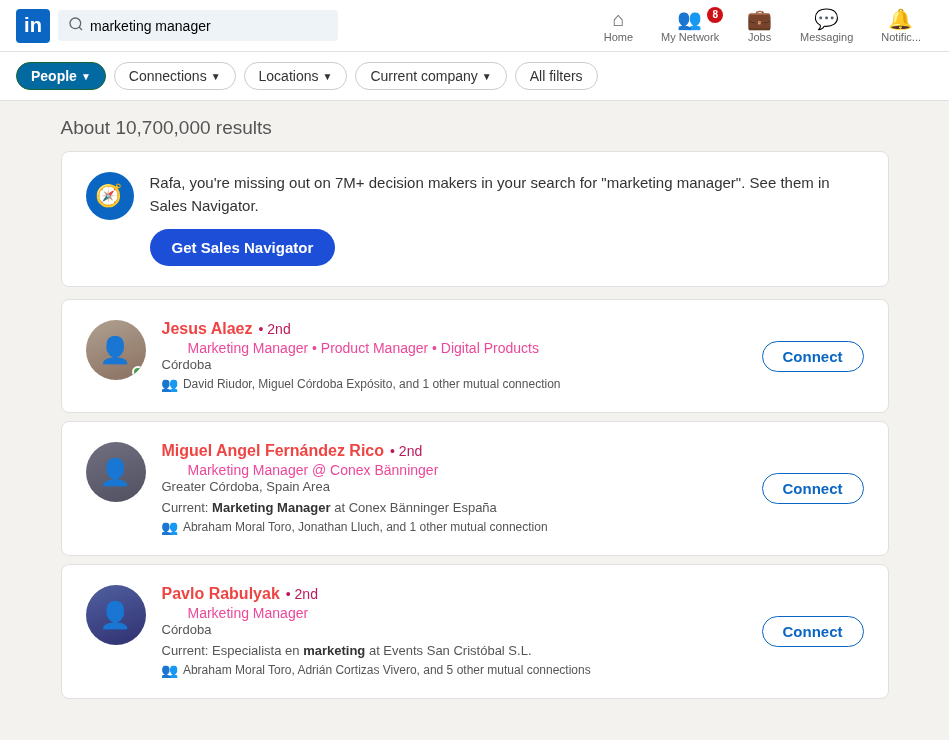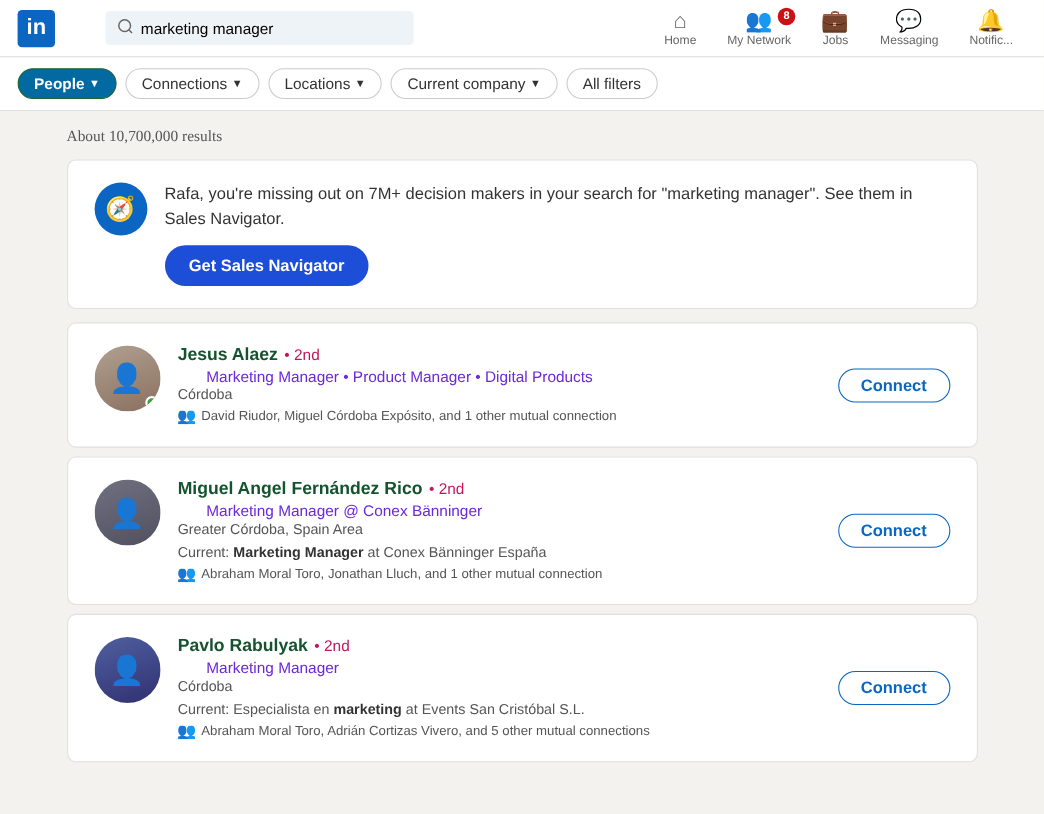--- a/index.html
+++ b/index.html
@@ -9,21 +9,20 @@
     .header {
       background: #fff;
       border-bottom: 1px solid #e0e0e0;
       display: flex;
       align-items: center;
       padding: 0 16px;
       height: 52px;
       position: sticky;
       top: 0;
       z-index: 100;
-      gap: 38px;
     }
     .linkedin-logo {
       width: 34px;
       height: 34px;
       background: #0a66c2;
       border-radius: 4px;
       display: flex;
       align-items: center;
       justify-content: center;
       color: #fff;
@@ -121,24 +120,23 @@
     }
     .filter-btn .chevron { font-size: 10px; }
 
     
     .main {
       max-width: 860px;
       margin: 0 auto;
       padding: 16px;
     }
     .results-count {
-      font-size: 14px;
+      font-size: 19px;
       color: #555;
       margin-bottom: 12px;
-      font-family: Liberation Serif, serif;
     }
 
     
     .promo-card {
       background: #fff;
       border: 1px solid #e0e0e0;
       border-radius: 8px;
       padding: 20px 24px;
       display: flex;
       align-items: flex-start;
@@ -235,29 +233,29 @@
     .person-info { flex: 1; }
     .person-name-line {
       display: flex;
       align-items: baseline;
       gap: 6px;
       flex-wrap: wrap;
     }
     .person-name {
       font-size: 16px;
       font-weight: 600;
-      color: #14532d;
+      color: #ef4444;
     }
     .connection-degree {
       font-size: 14px;
       color: #be185d;
     }
     .person-title {
       font-size: 14px;
-      color: #6d28d9;
+      color: #ec4899;
       margin-top: 2px;
       padding-left: 26px;
     }
     .person-location {
       font-size: 13px;
       color: #555;
       margin-top: 1px;
     }
     .person-current {
       font-size: 13px;

